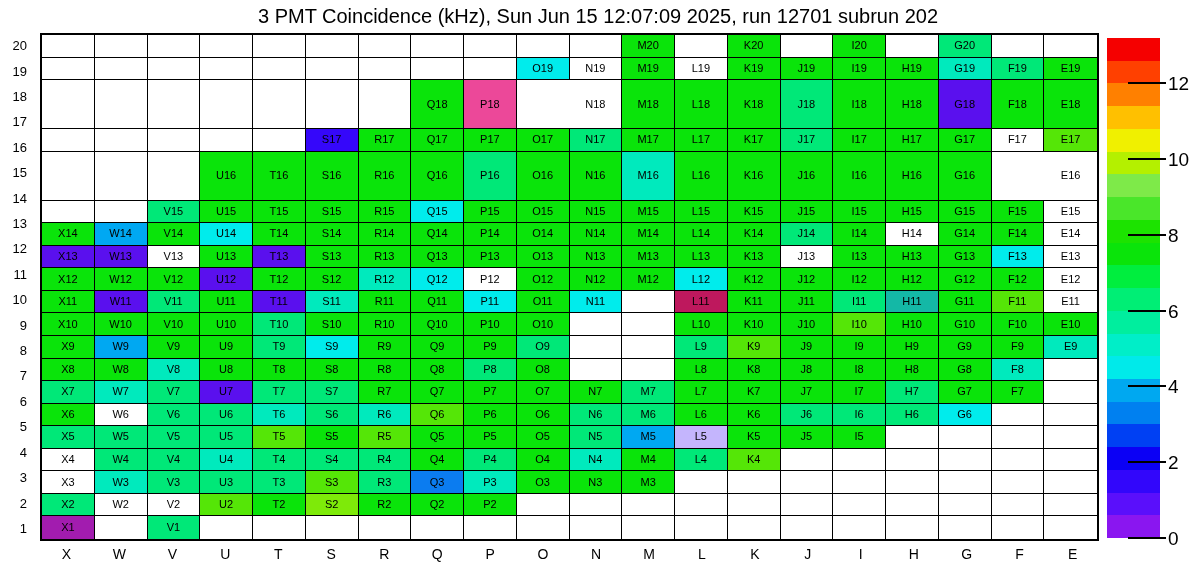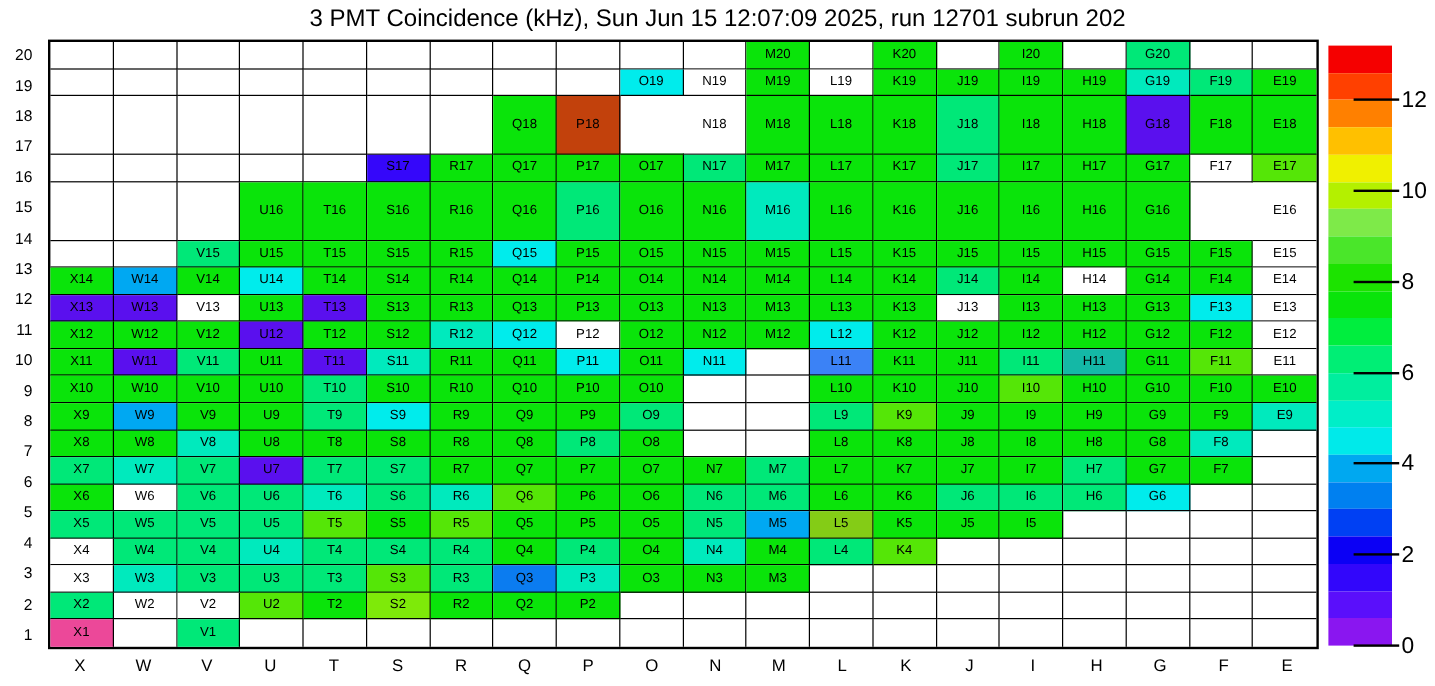--- a/index.html
+++ b/index.html
@@ -116,21 +116,21 @@
     <div class="cell" style="background: rgb(0, 232, 120);">F19</div>
     <div class="cell" style="background: rgb(10, 228, 10);">E19</div>
     <div class="cell"></div>
     <div class="cell"></div>
     <div class="cell"></div>
     <div class="cell"></div>
     <div class="cell"></div>
     <div class="cell"></div>
     <div class="cell"></div>
     <div class="cell" style="background: rgb(10, 228, 10);">Q18</div>
-    <div class="cell" style="background: #c2410c;">P18</div>
+    <div class="cell" style="background: #ec4899;">P18</div>
     <div class="cell" style="background: rgb(10, 228, 10); margin-top: 48px;">O18</div>
     <div class="cell" style="background: rgb(255, 255, 255);">N18</div>
     <div class="cell" style="background: rgb(10, 228, 10);">M18</div>
     <div class="cell" style="background: rgb(10, 228, 10);">L18</div>
     <div class="cell" style="background: rgb(10, 228, 10);">K18</div>
     <div class="cell" style="background: rgb(0, 232, 120);">J18</div>
     <div class="cell" style="background: rgb(10, 228, 10);">I18</div>
     <div class="cell" style="background: rgb(10, 228, 10);">H18</div>
     <div class="cell" style="background: rgb(90, 16, 238);">G18</div>
     <div class="cell" style="background: rgb(10, 228, 10);">F18</div>
@@ -260,21 +260,21 @@
     <div class="cell" style="background: rgb(0, 232, 120);">V11</div>
     <div class="cell" style="background: rgb(10, 228, 10);">U11</div>
     <div class="cell" style="background: rgb(90, 16, 238);">T11</div>
     <div class="cell" style="background: rgb(0, 234, 189);">S11</div>
     <div class="cell" style="background: rgb(10, 228, 10);">R11</div>
     <div class="cell" style="background: rgb(10, 228, 10);">Q11</div>
     <div class="cell" style="background: rgb(0, 236, 236);">P11</div>
     <div class="cell" style="background: rgb(10, 228, 10);">O11</div>
     <div class="cell" style="background: rgb(0, 236, 236);">N11</div>
     <div class="cell"></div>
-    <div class="cell" style="background: #3b82f6;">L11</div>
+    <div class="cell" style="background: #be185d;">L11</div>
     <div class="cell" style="background: rgb(10, 228, 10);">K11</div>
     <div class="cell" style="background: rgb(10, 228, 10);">J11</div>
     <div class="cell" style="background: rgb(0, 232, 120);">I11</div>
     <div class="cell" style="background: #14b8a6;">H11</div>
     <div class="cell" style="background: rgb(10, 228, 10);">G11</div>
     <div class="cell" style="background: rgb(85, 230, 7);">F11</div>
     <div class="cell" style="background: rgb(255, 255, 255);">E11</div>
     <div class="cell" style="background: rgb(10, 228, 10);">X10</div>
     <div class="cell" style="background: rgb(10, 228, 10);">W10</div>
     <div class="cell" style="background: rgb(10, 228, 10);">V10</div>
@@ -380,21 +380,21 @@
     <div class="cell" style="background: rgb(0, 232, 120);">V5</div>
     <div class="cell" style="background: rgb(0, 232, 120);">U5</div>
     <div class="cell" style="background: rgb(85, 230, 7);">T5</div>
     <div class="cell" style="background: rgb(10, 228, 10);">S5</div>
     <div class="cell" style="background: rgb(85, 230, 7);">R5</div>
     <div class="cell" style="background: rgb(10, 228, 10);">Q5</div>
     <div class="cell" style="background: rgb(10, 228, 10);">P5</div>
     <div class="cell" style="background: rgb(10, 228, 10);">O5</div>
     <div class="cell" style="background: rgb(0, 232, 120);">N5</div>
     <div class="cell" style="background: rgb(0, 168, 242);">M5</div>
-    <div class="cell" style="background: #84cc16;">L5</div>
+    <div class="cell" style="background: #c4b5fd;">L5</div>
     <div class="cell" style="background: rgb(10, 228, 10);">K5</div>
     <div class="cell" style="background: rgb(10, 228, 10);">J5</div>
     <div class="cell" style="background: rgb(10, 228, 10);">I5</div>
     <div class="cell"></div>
     <div class="cell"></div>
     <div class="cell"></div>
     <div class="cell"></div>
     <div class="cell" style="background: rgb(255, 255, 255);">X4</div>
     <div class="cell" style="background: rgb(0, 232, 120);">W4</div>
     <div class="cell" style="background: rgb(0, 232, 120);">V4</div>
@@ -448,21 +448,21 @@
     <div class="cell"></div>
     <div class="cell"></div>
     <div class="cell"></div>
     <div class="cell"></div>
     <div class="cell"></div>
     <div class="cell"></div>
     <div class="cell"></div>
     <div class="cell"></div>
     <div class="cell"></div>
     <div class="cell"></div>
-    <div class="cell" style="background: #ec4899;">X1</div>
+    <div class="cell" style="background: #a21caf;">X1</div>
     <div class="cell"></div>
     <div class="cell" style="background: rgb(0, 232, 120);">V1</div>
     <div class="cell"></div>
     <div class="cell"></div>
     <div class="cell"></div>
     <div class="cell"></div>
     <div class="cell"></div>
     <div class="cell"></div>
     <div class="cell"></div>
     <div class="cell"></div>

